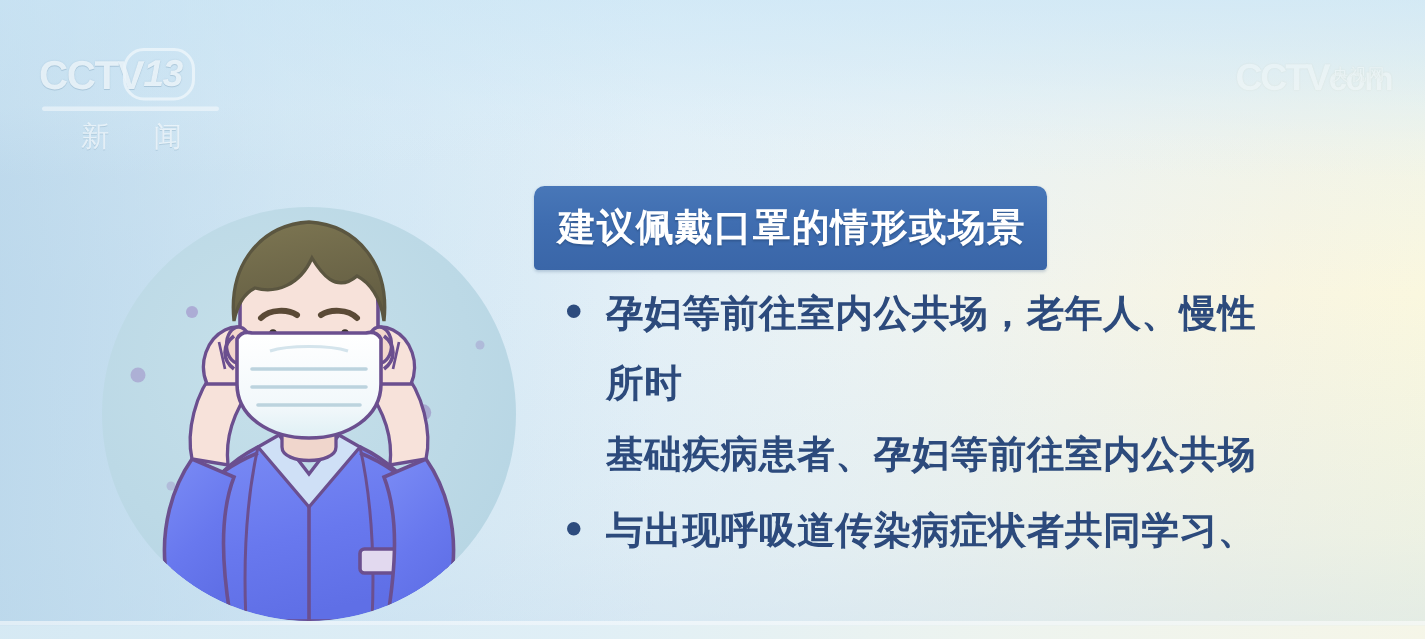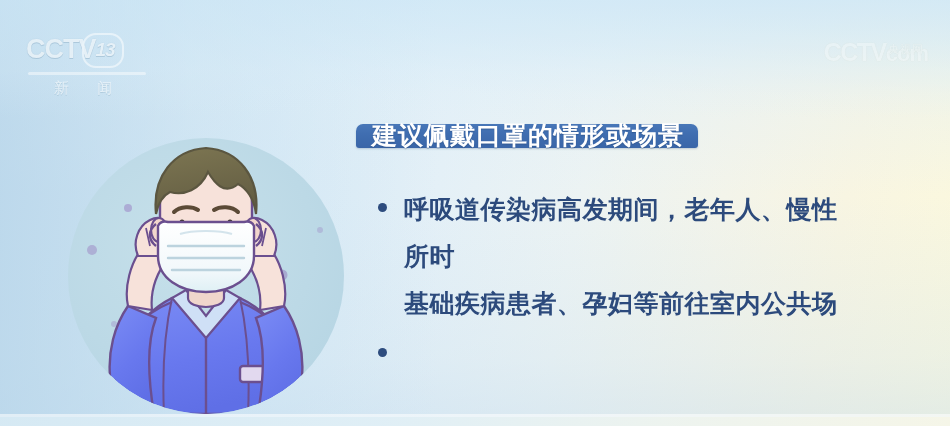--- a/index.html
+++ b/index.html
@@ -93,34 +93,34 @@
     text-shadow: 0 1px 0 rgba(120,155,180,0.55), 0 0 1px rgba(110,150,180,0.6);
     line-height: 30px;
     white-space: nowrap;
   }
   .cctv13 .mark13 {
     display: inline-block;
     border: 2px solid rgba(255,255,255,0.85);
     border-radius: 14px;
     padding: 0px 7px 1px 12px;
     margin-left: -14px;
-    font-size: 19px;
+    font-size: 25px;
     position: relative;
     top: -2px;
     font-style: italic;
   }
   .cctv13 .underbar {
     width: 118px;
     height: 3px;
     background: rgba(255,255,255,0.75);
     margin: 2px 0 4px 2px;
     border-radius: 2px;
   }
   .cctv13 .row2 {
-    font-size: 15px;
+    font-size: 19px;
     letter-spacing: 12px;
     color: rgba(255,255,255,0.9);
     text-shadow: 0 1px 0 rgba(120,155,180,0.5);
     padding-left: 28px;
   }
 
   
   .cctvcom {
     position: absolute;
     right: 22px;
@@ -168,24 +168,24 @@
     background: radial-gradient(circle at 42% 38%, #c6e0ea 0%, #bcd9e6 55%, #b3d3e2 100%);
     overflow: hidden;
   }
   .illus-svg { position: absolute; inset: 0; }
 
   
   .title-banner {
     position: absolute;
     left: 356px;
     top: 124px;
-    height: 24px;
+    height: 56px;
     padding: 0 14px 0 16px;
     display: flex;
-    align-items: flex-end;
+    align-items: center;
     border-radius: 7px 7px 3px 3px;
     background: linear-gradient(180deg, #4877b8 0%, #3f6db0 45%, #3a66a8 100%);
     box-shadow: 0 1px 2px rgba(60,90,130,0.25);
   }
   .title-text {
     font-size: 25px;
     font-weight: bold;
     color: #ffffff;
     letter-spacing: 1px;
     line-height: 1;
@@ -337,29 +337,30 @@
 
   <div class="title-banner">
     <span class="title-text">建议佩戴口罩的情形或场景</span>
   </div>
 
   <div class="bullets">
 
     <div class="bullet-item">
       <span class="bullet-dot"></span>
       <div class="bullet-lines">
-        <div class="bullet-line">呼吸道传染病高发期间，老年人、慢性</div>
+        <div class="bullet-line">孕妇等前往室内公共场，老年人、慢性</div>
         <div class="bullet-line">所时</div>
         <div class="bullet-line">基础疾病患者、孕妇等前往室内公共场</div>
       </div>
     </div>
 
     <div class="bullet-item">
       <span class="bullet-dot"></span>
       <div class="bullet-lines">
+        <div class="bullet-line">与出现呼吸道传染病症状者共同学习、</div>
       </div>
     </div>
 
   </div>
 
   <div class="bg-bottom-strip2"></div>
   <div class="bg-bottom-strip"></div>
 
 </div>
 

